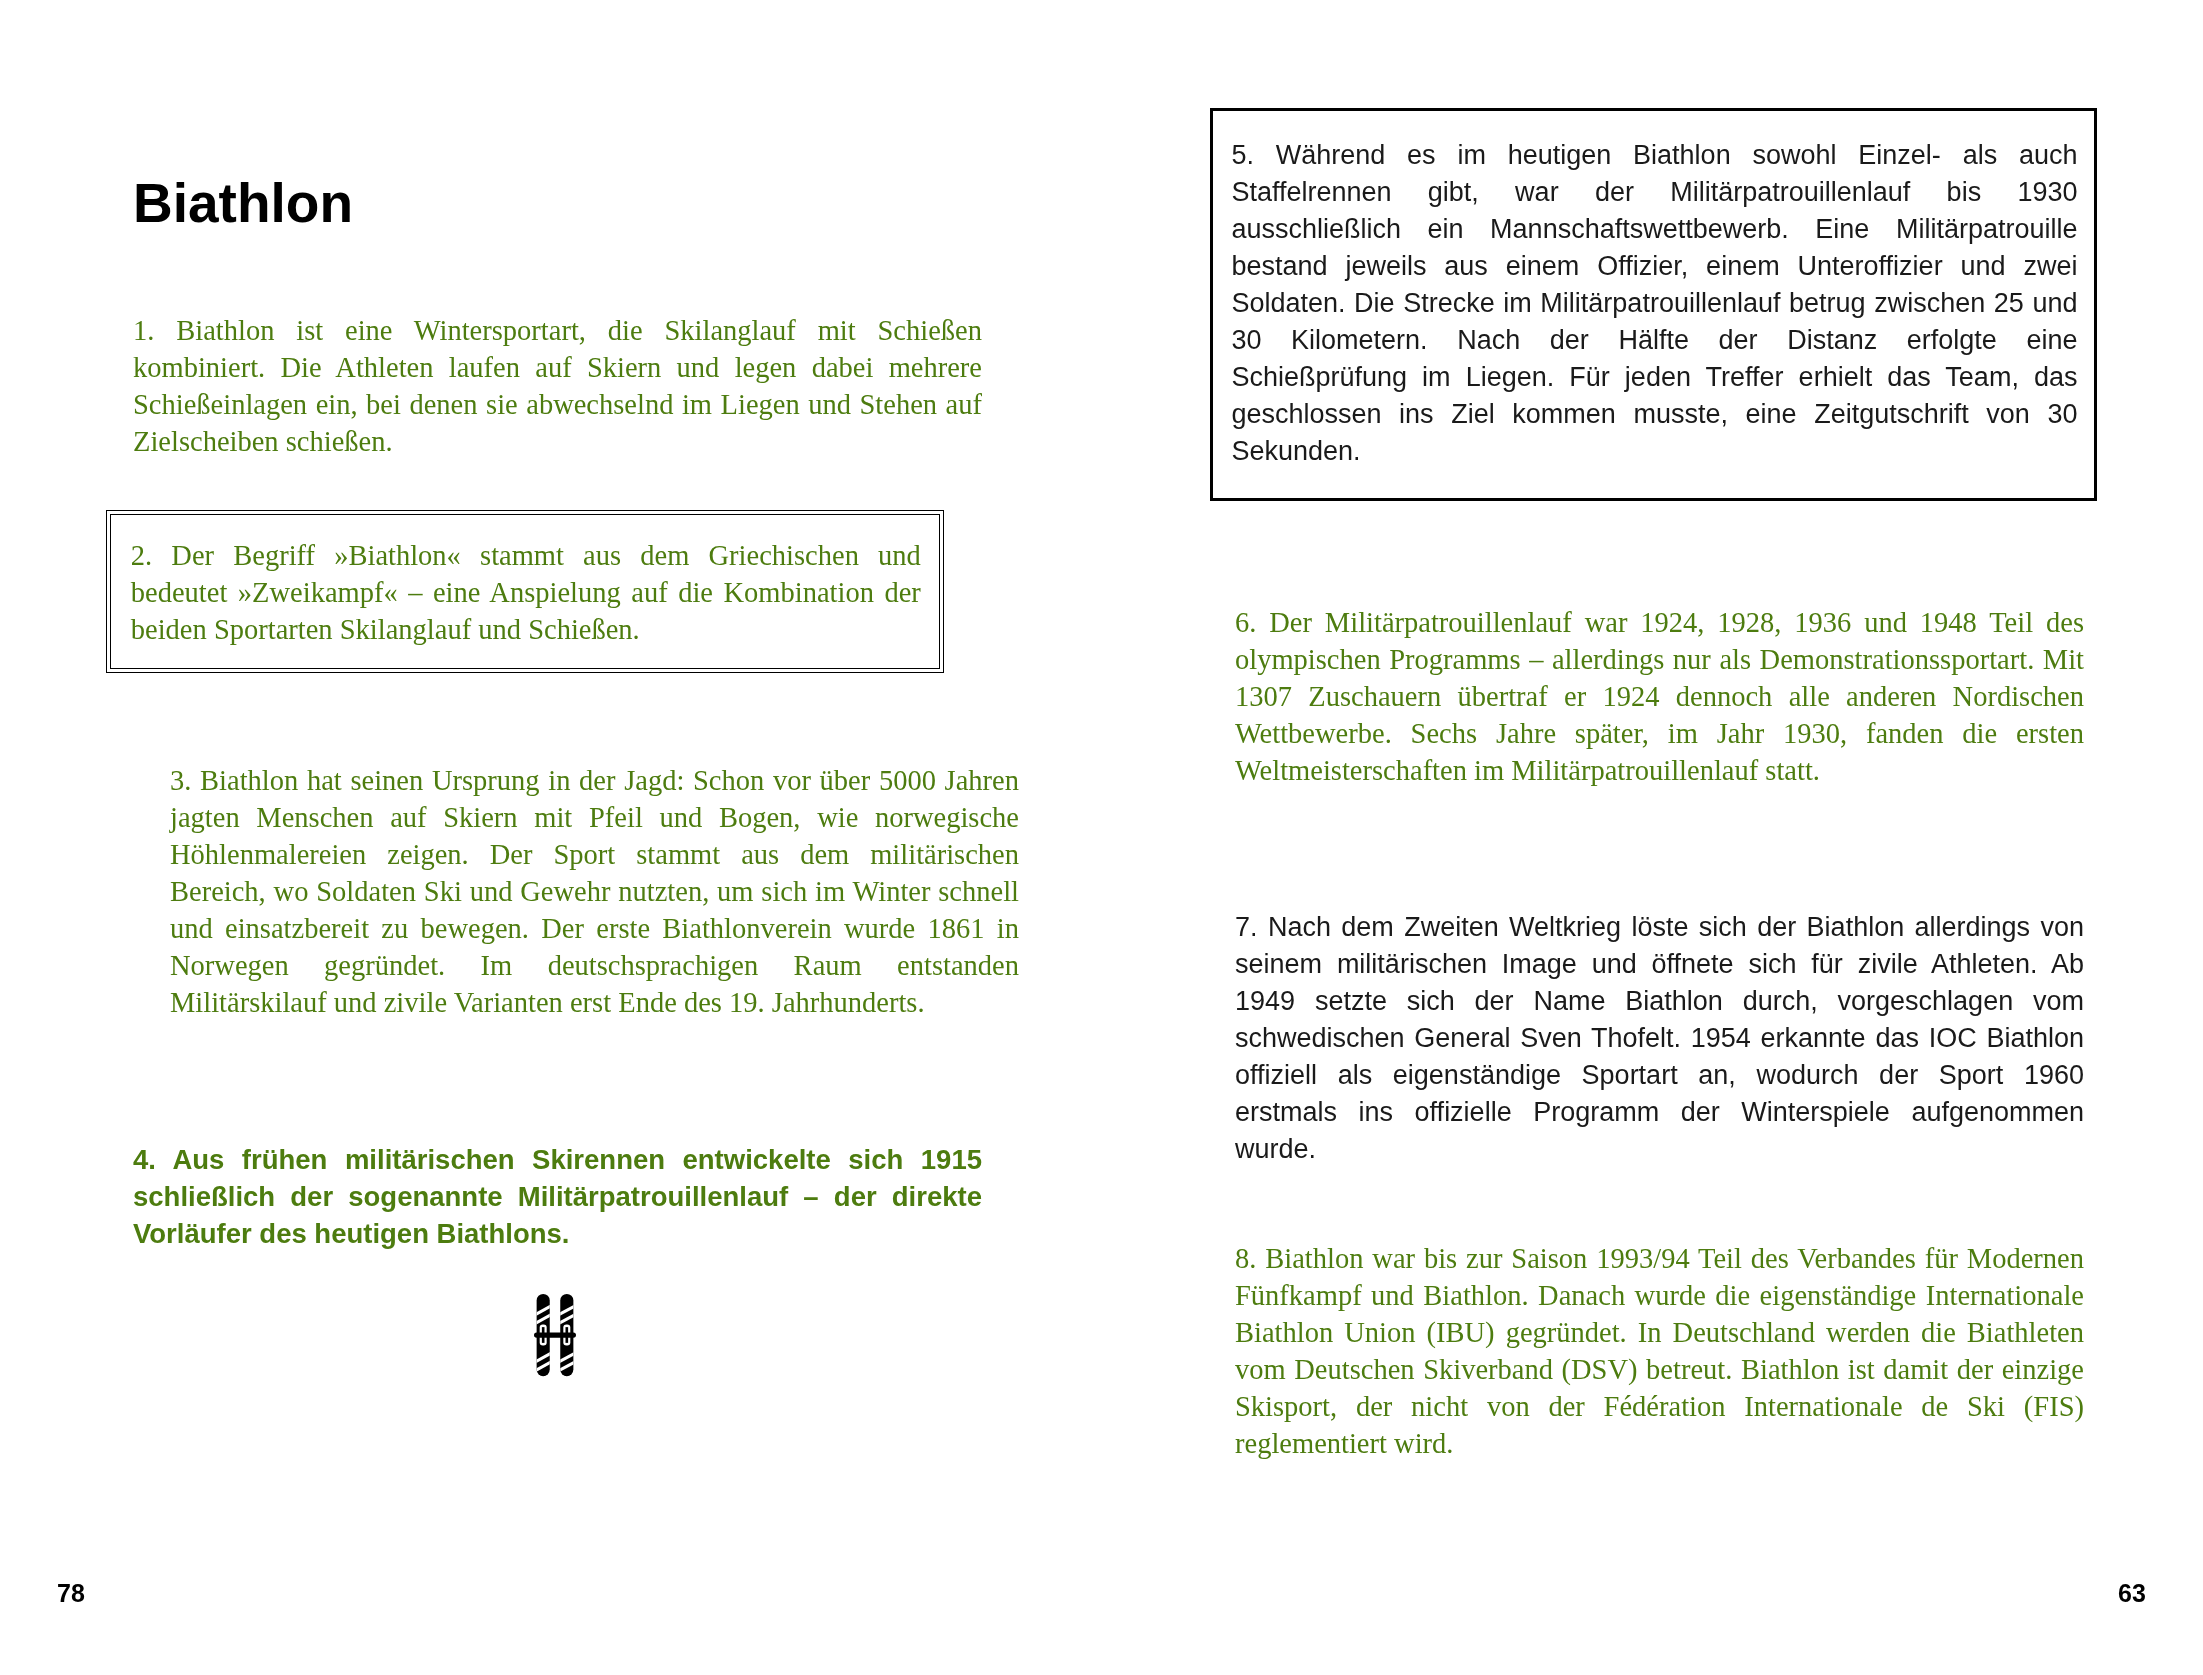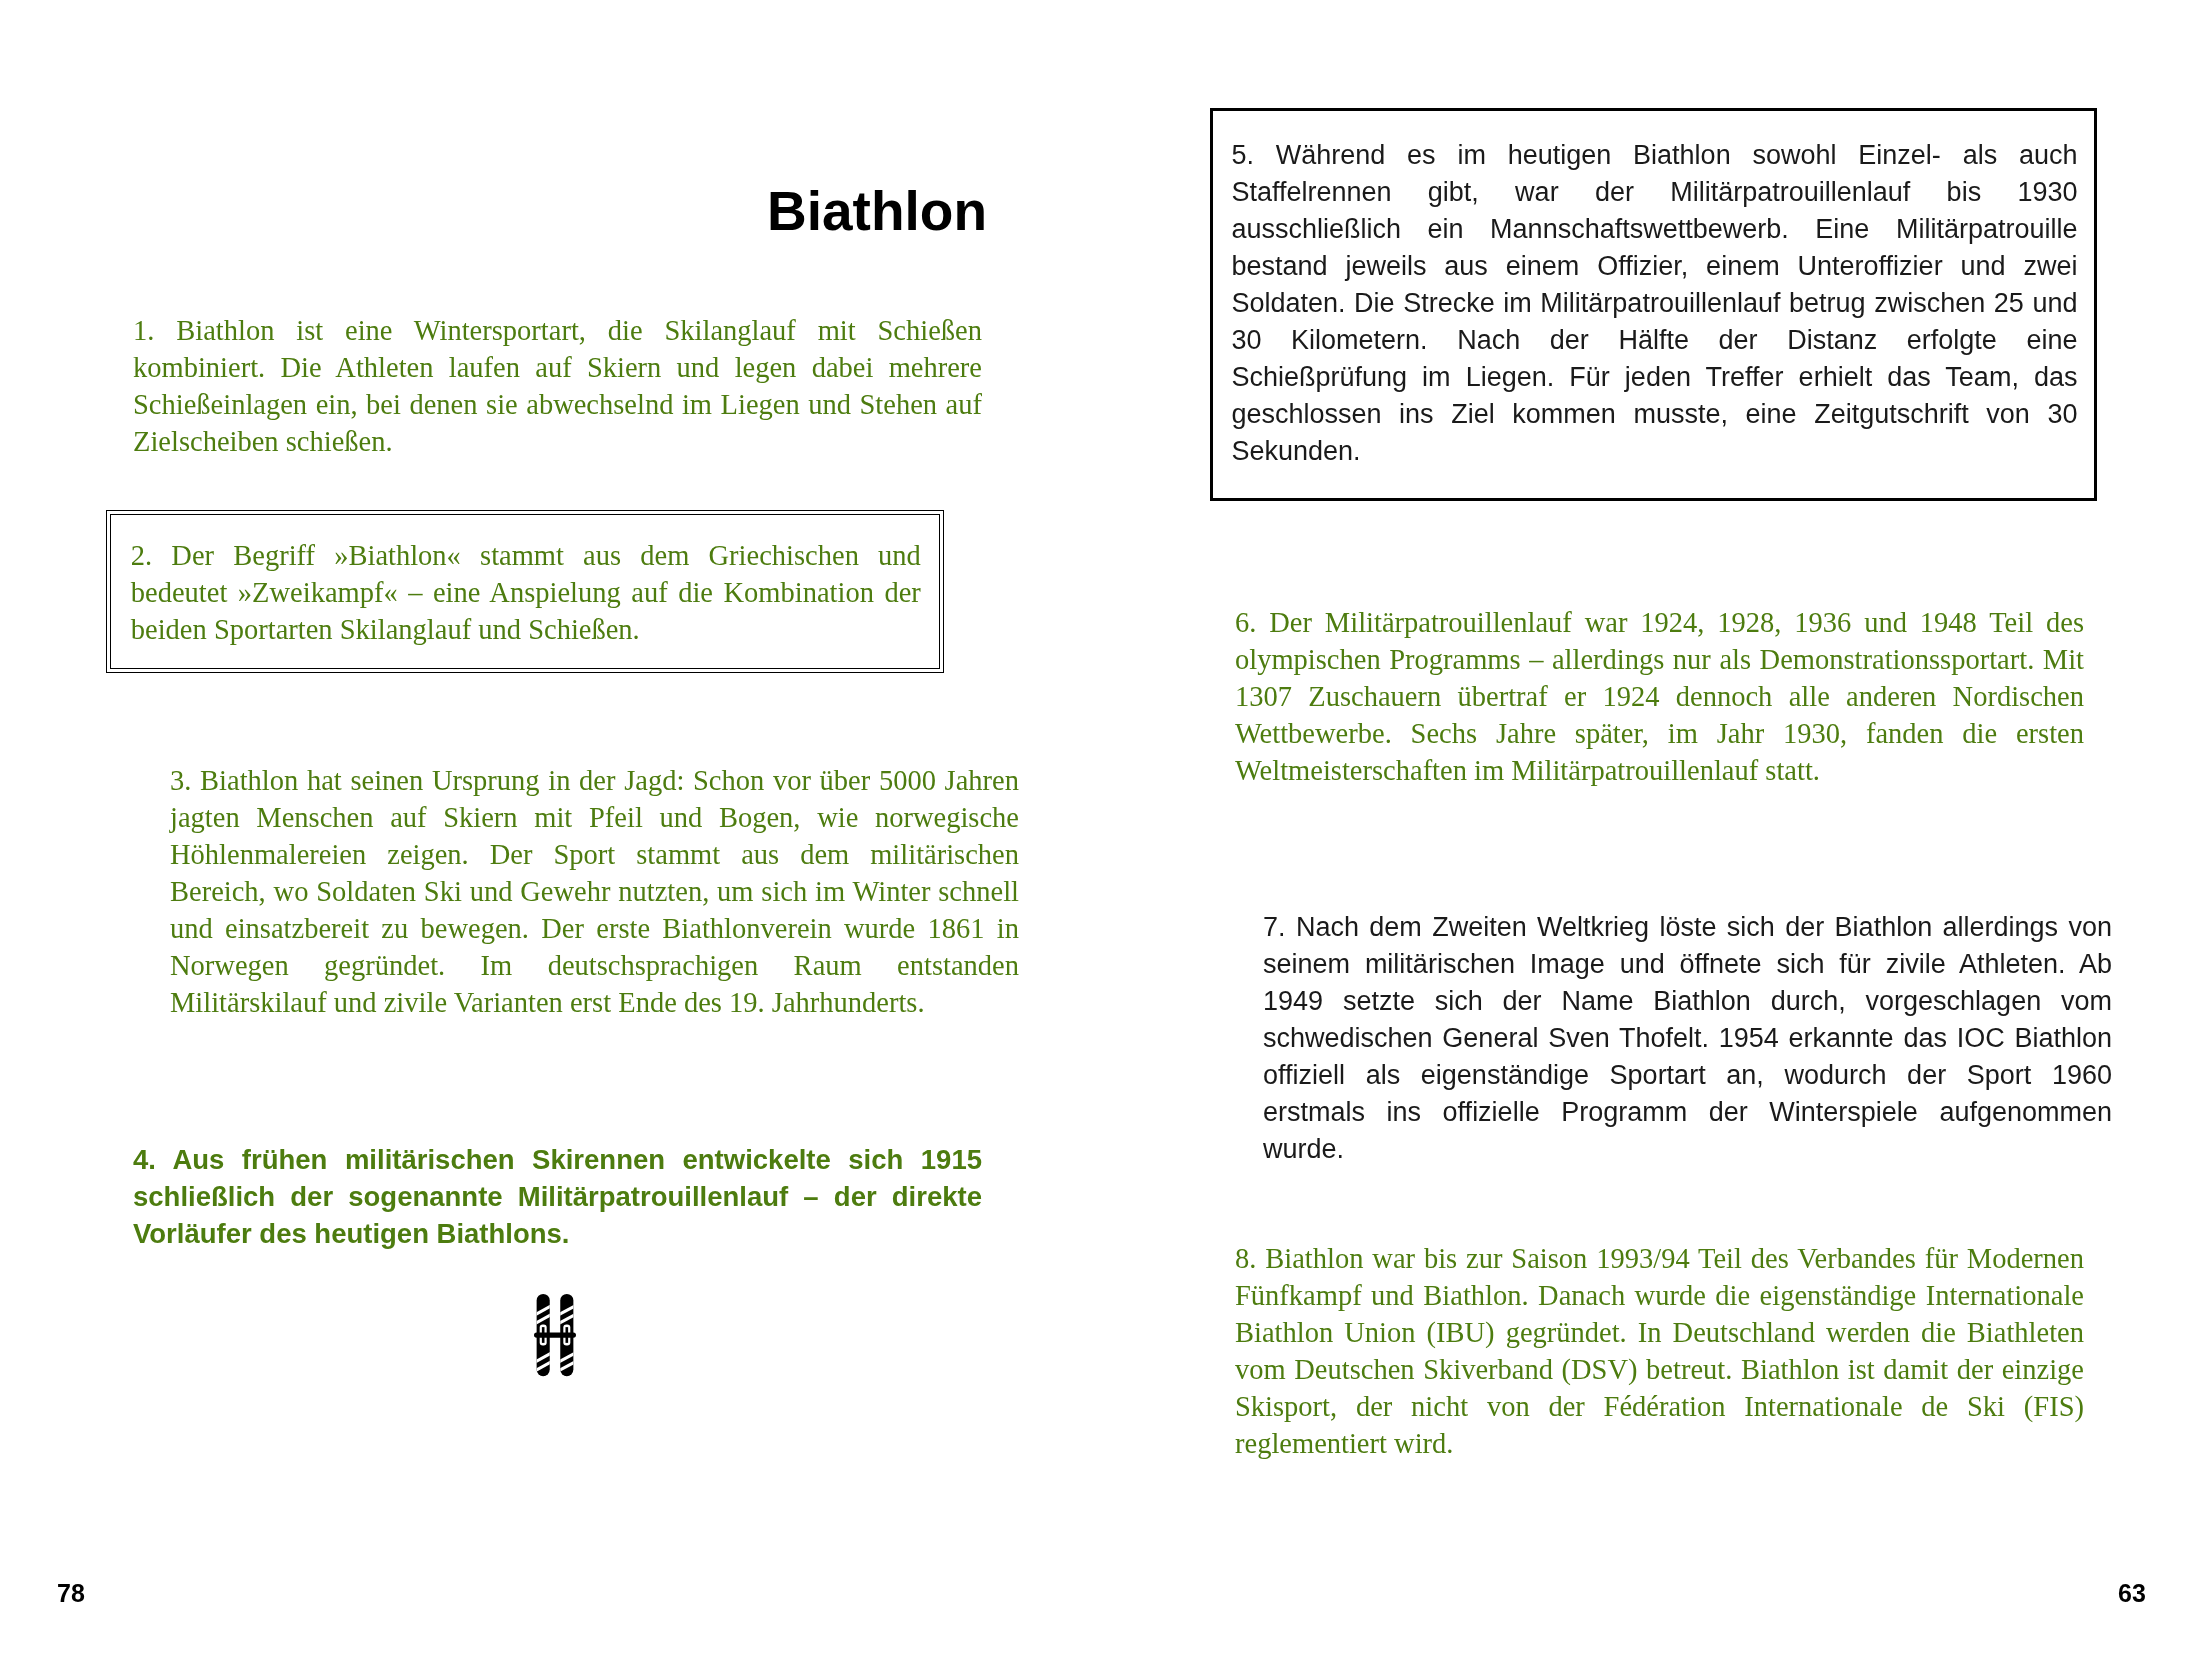--- a/index.html
+++ b/index.html
@@ -15,33 +15,32 @@
     font-family: "Liberation Serif", "DejaVu Serif", serif;
     font-size: 28.5px; line-height: 37px;
     color: #4d7c0f;
     text-align: justify;
   }
   .sans {
     font-family: "Liberation Sans", "DejaVu Sans", sans-serif;
     font-size: 27px; line-height: 37px;
     color: #1a1a1a;
     text-align: justify;
-    margin-left: 28px;
   }
   .sans-bold {
     font-family: "Liberation Sans", "DejaVu Sans", sans-serif;
     font-size: 27.5px; line-height: 37px;
     font-weight: 700;
     color: #4d7c0f;
     text-align: justify;
   }
 
   #page-title {
-    left: 133px; top: 184px; width: 854px;
-    text-align: right;
+    left: 133px; top: 176px; width: 854px;
+    text-align: left;
     font-family: "Liberation Sans", "DejaVu Sans", sans-serif;
     font-weight: 700; font-size: 55px; line-height: 55px;
     color: #000000;
   }
 
   #para-1 { left: 133px; top: 312px; width: 849px; }
 
   #double-box {
     left: 106px; top: 510px; width: 838px;
     border: 1.8px solid #000; padding: 2.8px;

